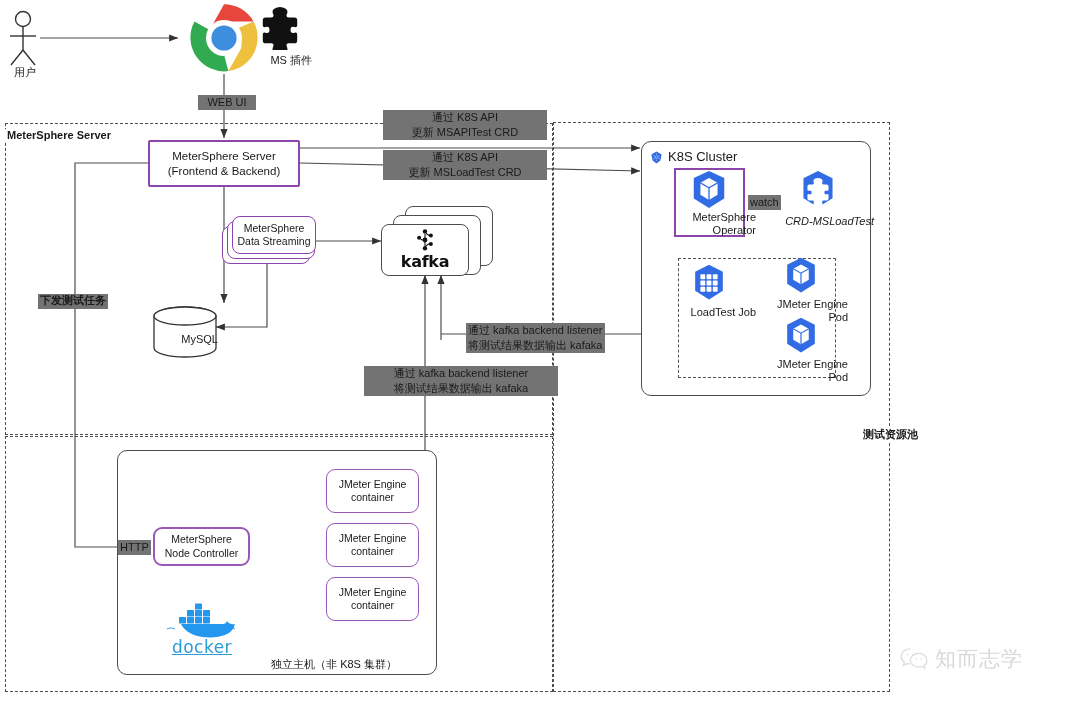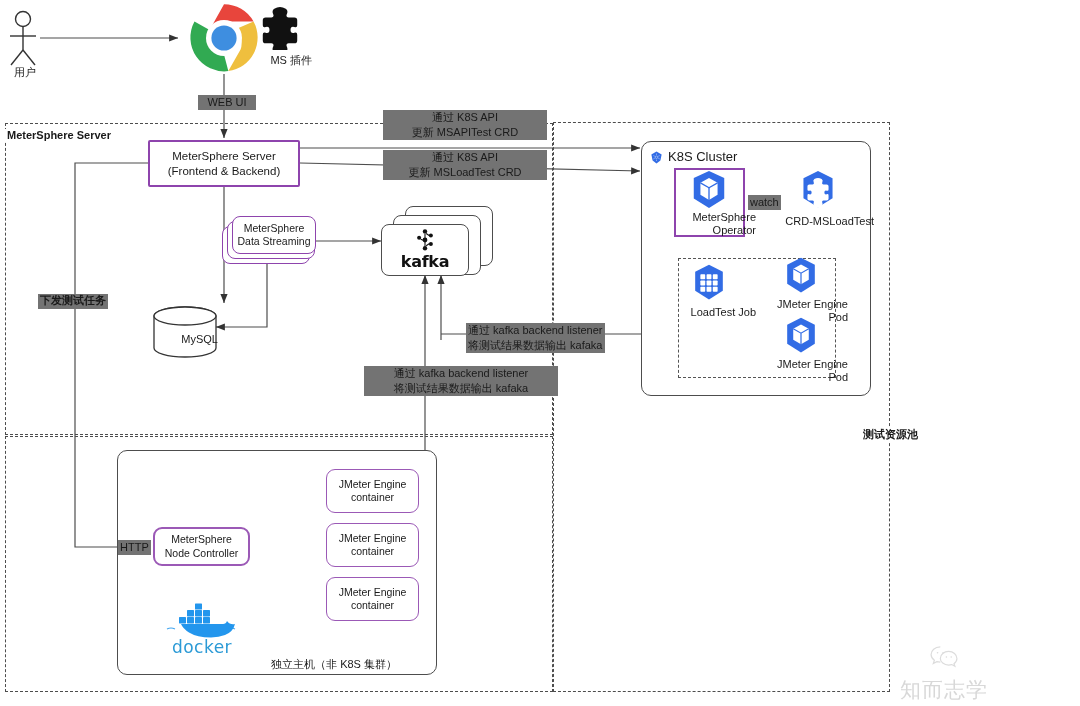--- a/index.html
+++ b/index.html
@@ -305,21 +305,21 @@
   </div>
 
   <div class="lbl" style="left:748px;top:186px;margin-top:9px;">watch</div>
 
   <div class="abs" style="left:798px;top:170px;width:40px;height:40px;">
     <svg width="40" height="40" viewBox="0 0 44 44">
       <path d="M22 1 L38 9 L38 31 L22 41 L6 31 L6 9 Z" fill="#326ce5"></path>
       <path fill="#ffffff" d="M18 10 q4 -2.6 8 0 q2 1.4 0.6 4 q-0.6 2 1.4 2 h3.6 q2 0 2 2 v3.4 q0 2 -2 1.3 q-2.6 -0.7 -2.6 2 q0 2.7 2.6 2 q2 -0.7 2 1.3 v3.6 q0 2 -2 2 h-3.6 q-2 0 -1.4 2 q1.4 2.6 -0.6 4 q-4 2.6 -8 0 q-2 -1.4 -0.6 -4 q0.6 -2 -1.4 -2 h-3.6 q-2 0 -2 -2 v-3.6 q0 -2 2 -1.3 q2.6 0.7 2.6 -2 q0 -2.7 -2.6 -2 q-2 0.7 -2 -1.3 V18 q0 -2 2 -2 h3.6 q2 0 1.4 -2 q-1.4 -2.6 0.6 -4 z"></path>
     </svg>
   </div>
-  <div class="node-cap" style="left:762px;top:215px;width:112px;">CRD-MSLoadTest</div>
+  <div class="node-cap" style="left:762px;top:215px;width:112px;font-style:italic;">CRD-MSLoadTest</div>
 
   <div class="region" style="left:678px;top:258px;width:158px;height:120px;border:1.3px dashed #555;"></div>
 
   <div class="abs" style="left:690px;top:264px;width:38px;height:38px;">
     <svg width="38" height="38" viewBox="0 0 44 44">
       <path d="M22 1 L38 9 L38 31 L22 41 L6 31 L6 9 Z" fill="#326ce5"></path>
       <g fill="#ffffff">
         <rect x="12" y="12" width="5.6" height="5.6" rx="0.8"></rect>
         <rect x="19.2" y="12" width="5.6" height="5.6" rx="0.8"></rect>
         <rect x="26.4" y="12" width="5.6" height="5.6" rx="0.8"></rect>
@@ -382,21 +382,21 @@
         <rect x="30" y="0.5" width="7" height="6" rx="0.6"></rect>
         <rect x="14" y="14" width="7" height="6.4" rx="0.6"></rect>
         <path d="M10 21 h48 q3 0 4 -3 q3 4 8 3 q-2 8 -10 11 q-6 2.4 -14 2.4 q-14 0 -22 -5 q-6 -3.6 -8 -8.4 z"></path>
       </g>
       <g stroke="#2396ed" stroke-width="1.1" fill="none" opacity="0.85">
         <path d="M2 26 q4 -2 8 0"></path>
         <path d="M62 26 q4 -2 8 0"></path>
       </g>
     </svg>
     <div style="position:absolute;left:0;top:34px;width:74px;text-align:center;color:#2b9ad6;
-                font-size:17px;font-family:'DejaVu Sans',sans-serif;letter-spacing:0.5px;">docker</div>
+                font-size:17px;font-family:'DejaVu Sans',sans-serif;letter-spacing:0.5px;text-decoration:underline;">docker</div>
   </div>
 
   <div class="box box-purple-round" style="left:326px;top:469px;width:93px;height:44px;">
     <div>
       <div style="font-size:10.5px;">JMeter Engine</div>
       <div style="font-size:10.5px;">container</div>
     </div>
   </div>
   <div class="box box-purple-round" style="left:326px;top:523px;width:93px;height:44px;">
     <div>
@@ -404,21 +404,21 @@
       <div style="font-size:10.5px;">container</div>
     </div>
   </div>
   <div class="box box-purple-round" style="left:326px;top:577px;width:93px;height:44px;">
     <div>
       <div style="font-size:10.5px;">JMeter Engine</div>
       <div style="font-size:10.5px;">container</div>
     </div>
   </div>
 
-  <div class="watermark" style="left:900px;top:645px;flex-direction:column;">
+  <div class="watermark" style="left:900px;top:645px;">
     <svg width="28" height="24" viewBox="0 0 30 26">
       <g fill="none" stroke="#dcdcdc" stroke-width="1.3">
         <path d="M11 2 C5 2 1 6 1 10.4 c0 2.5 1.4 4.7 3.6 6.1 L3.4 20 l3.8 -2 c1.2 0.3 2.4 0.5 3.8 0.5"></path>
         <circle cx="8" cy="8.4" r="0.9" fill="#dcdcdc" stroke="none"></circle>
         <circle cx="14" cy="8.4" r="0.9" fill="#dcdcdc" stroke="none"></circle>
         <path d="M20 7 c5 0 9 3.5 9 7.6 0 2.2 -1.2 4.2 -3.2 5.6 l1 2.8 -3.4 -1.8 c-1.1 0.3 -2.2 0.5 -3.4 0.5 -5 0 -9 -3.4 -9 -7.1 C11 10.5 15 7 20 7 z"></path>
         <circle cx="17.6" cy="13" r="0.85" fill="#dcdcdc" stroke="none"></circle>
         <circle cx="22.8" cy="13" r="0.85" fill="#dcdcdc" stroke="none"></circle>
       </g>
     </svg>

